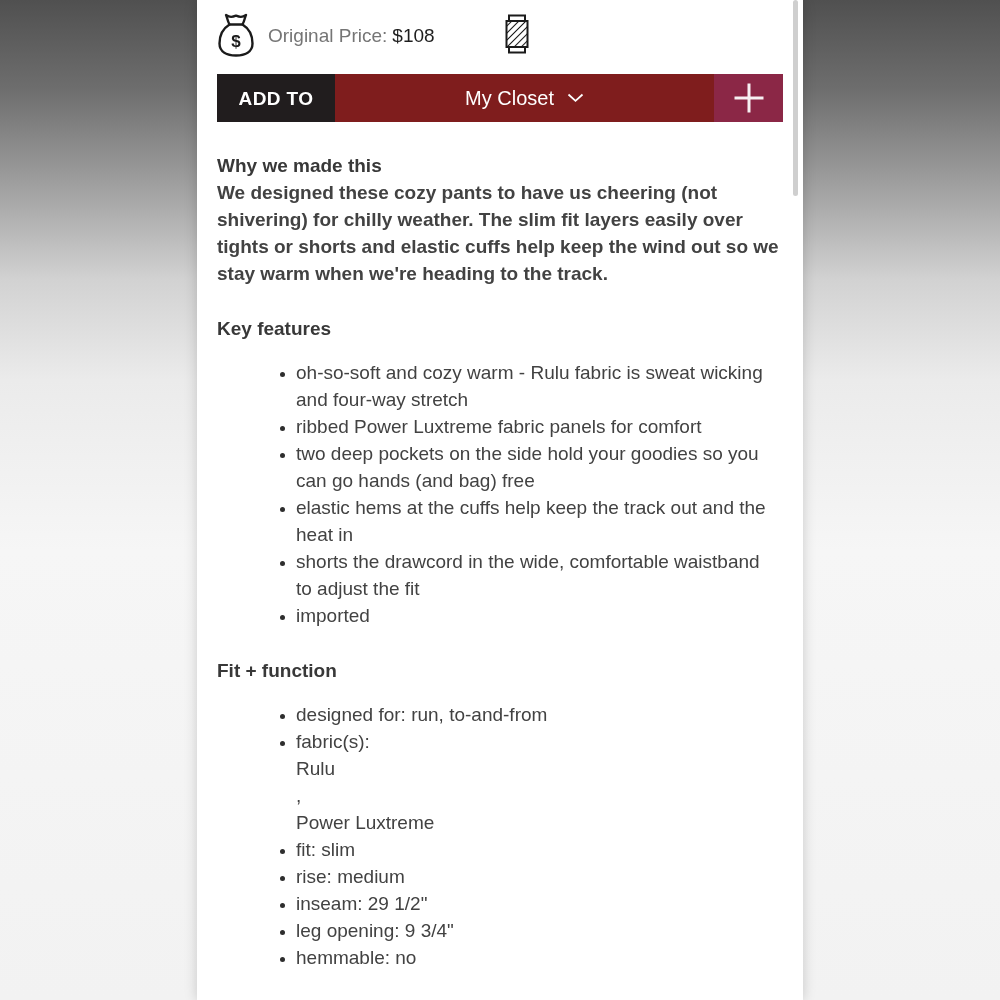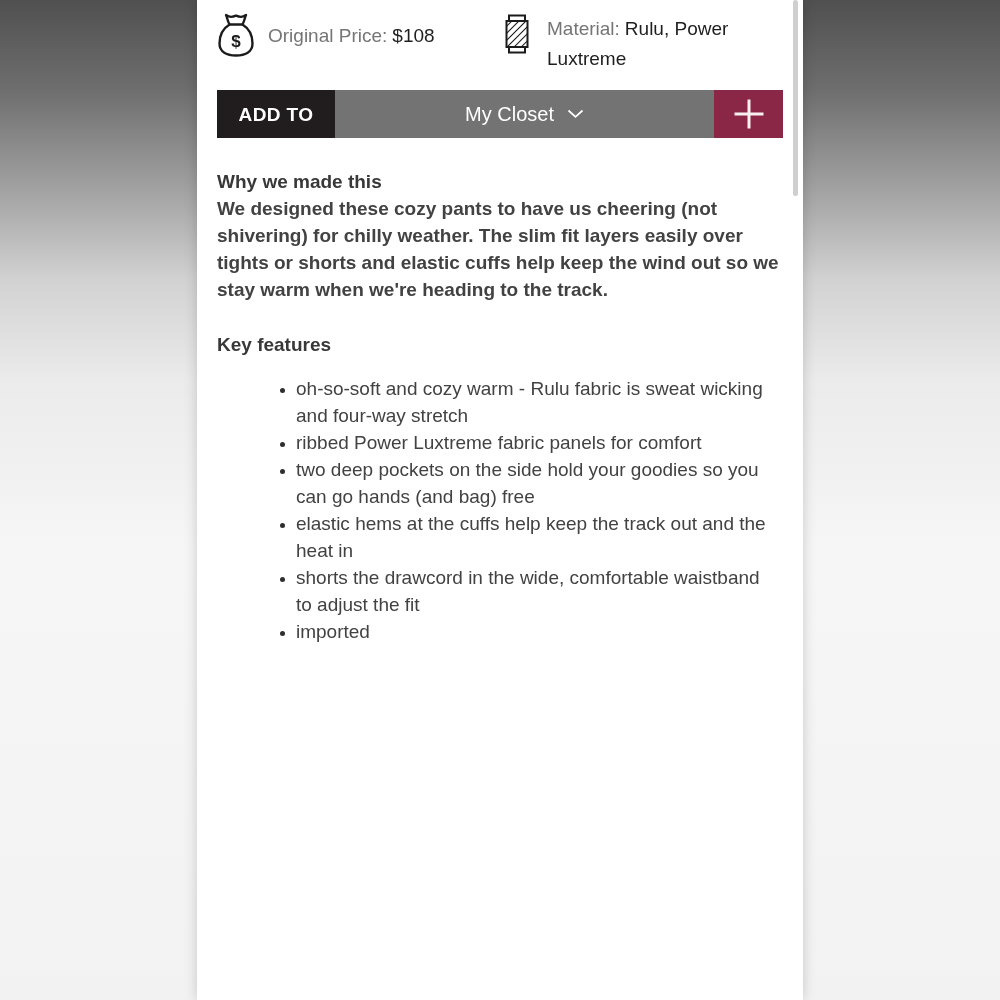--- a/index.html
+++ b/index.html
@@ -28,21 +28,21 @@
   .val { color:#1e1e1e;margin-top:12px; }
   .icon-wrap { flex:0 0 auto; display:flex; }
 
   
   .addto-bar { display:flex; height:48px; margin-top:16px; }
   .seg-add {
     width:118px; background:#211d1e; color:#fff; display:flex; align-items:center;
     justify-content:center; font-weight:bold; font-size:19px; letter-spacing:.4px; cursor:pointer;
   }
   .seg-mid {
-    flex:1; background:#737373; color:#fff; display:flex; align-items:center;
+    flex:1; background:#7f1d1d; color:#fff; display:flex; align-items:center;
     justify-content:center; gap:13px; font-size:20px; cursor:pointer;
   }
   .seg-plus {
     width:69px; background:#8b2746; display:flex; align-items:center; justify-content:center; cursor:pointer;
   }
 
   
   .section { margin-top:28px; }
   .section.first { margin-top:30px; }
   .section h3 { margin:0; font-size:19px; line-height:27px; font-weight:bold; color:#383838; }
@@ -79,23 +79,20 @@
             <defs>
               <pattern id="hatch" patternUnits="userSpaceOnUse" width="5" height="5" patternTransform="rotate(45)">
                 <line x1="0" y1="0" x2="0" y2="5" stroke="#1b1b1b" stroke-width="2"></line>
               </pattern>
             </defs>
             <rect x="5" y="1.5" width="16" height="5.5" fill="none" stroke="#1b1b1b" stroke-width="2"></rect>
             <rect x="5" y="33" width="16" height="5.5" fill="none" stroke="#1b1b1b" stroke-width="2"></rect>
             <rect x="2.5" y="7" width="21" height="26" fill="url(#hatch)" stroke="#1b1b1b" stroke-width="2"></rect>
           </svg>
         </span>
-        <span class="material-text">
-          <span class="lbl">Material:</span><span class="val">Rulu, Power Luxtreme</span>
-        </span>
       </div>
     </div>
 
     <div class="addto-bar">
       <div class="seg-add">ADD TO</div>
       <div class="seg-mid">
         <span>My Closet</span>
         <span class="icon-wrap">
           <svg width="17" height="10" viewBox="0 0 17 10">
             <polyline points="1.5,1.5 8.5,7.8 15.5,1.5" fill="none" stroke="#ffffff" stroke-width="1.8"></polyline>
@@ -122,15 +119,30 @@
       <ul>
           <li>oh-so-soft and cozy warm - Rulu fabric is sweat wicking and four-way stretch</li>
           <li>ribbed Power Luxtreme fabric panels for comfort</li>
           <li>two deep pockets on the side hold your goodies so you can go hands (and bag) free</li>
           <li>elastic hems at the cuffs help keep the track out and the heat in</li>
           <li>shorts the drawcord in the wide, comfortable waistband to adjust the fit</li>
           <li>imported</li>
         </ul>
     </div>
 
+    <div class="section">
+      <h3>Fit + function</h3>
+      <ul>
+          <li>designed for: run, to-and-from</li>
+          <li>fabric(s):
+Rulu
+,
+Power Luxtreme</li>
+          <li>fit: slim</li>
+          <li>rise: medium</li>
+          <li>inseam: 29 1/2"</li>
+          <li>leg opening: 9 3/4"</li>
+          <li>hemmable: no</li>
+        </ul>
+    </div>
 
   </div>
 </div>
 
 </body></html>

